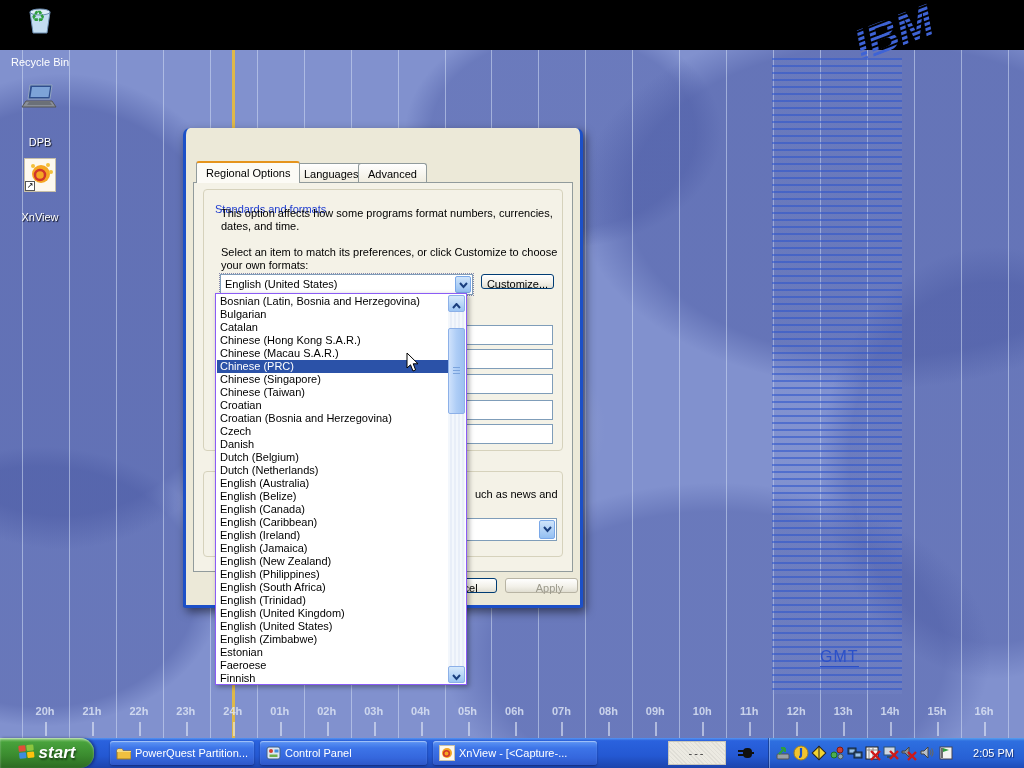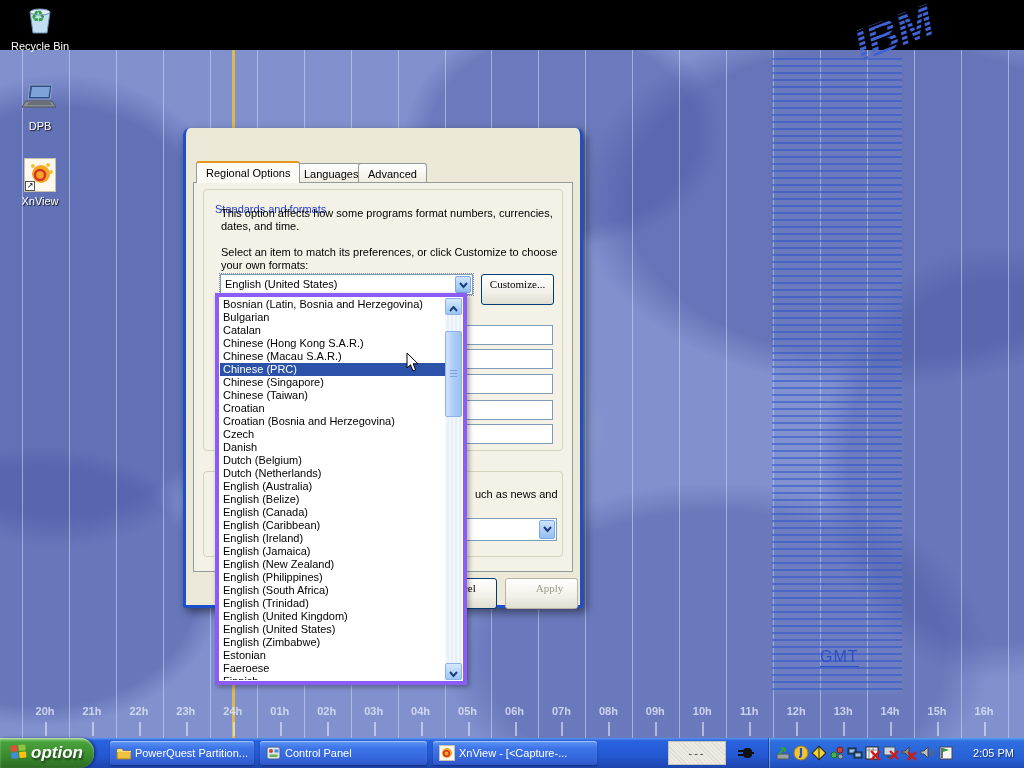--- a/index.html
+++ b/index.html
@@ -27,21 +27,21 @@
   #gmt { position:absolute; left:820px; top:598px; color:#2b50c8; font-size:16px; font-weight:normal;
     border-bottom:1px solid #2b50c8; letter-spacing:1px; }
   #yellowline { position:absolute; left:232px; top:0; width:3px; height:688px; background:#e8bc3c; opacity:.9; }
   .tzlabel { position:absolute; top:655px; width:32px; text-align:center; font-size:11px; font-weight:bold;
     color:rgba(225,232,246,.8); }
   .tztick { position:absolute; top:672px; width:2px; height:14px; background:rgba(235,240,250,.55); }
 
   
   .dicon { position:absolute; width:76px; text-align:center; cursor:default; }
   .dicon .glyph { display:inline-block; position:relative; }
-  .dicon .lbl { display:block; margin-top:0; font-size:11px; color:#fff; text-shadow:1px 1px 1px rgba(0,0,0,.85); }
+  .dicon .lbl { display:block; margin-top:16px; font-size:11px; color:#fff; text-shadow:1px 1px 1px rgba(0,0,0,.85); }
   #icon-recycle { left:2px; top:2px; }
   #icon-recycle .lbl { text-shadow:none; }
   #icon-dpb { left:2px; top:82px; }
   #icon-xnview { left:2px; top:158px; }
   .recycle-glyph { font-size:16px; color:#2e9e3e; position:absolute; left:8px; top:5px; }
   .shortcut-arrow { position:absolute; left:0; bottom:0; width:10px; height:10px; background:#fff;
     border:1px solid #555; font-size:8px; line-height:8px; color:#000; }
 
   
   #ibm-logo { position:absolute; right:40px; top:-6px; z-index:3; }
@@ -77,27 +77,27 @@
   #grp-location { left:9px; right:9px; top:288px; height:86px; }
   .dlgtext { position:absolute; font-size:11px; color:#000; line-height:13px; }
 
   .textbox { position:absolute; background:#fff; border:1px solid #7f9db9; height:20px; }
   .combo { position:absolute; background:#fff; border:1px solid #7f9db9; font-size:11px; }
   .combo .cval { position:absolute; left:4px; top:3px; }
   .combo .carrow { position:absolute; right:1px; top:1px; bottom:1px; width:16px; border-radius:2px;
     background:linear-gradient(180deg,#cfe4fa,#93bff2); border:1px solid #7aa8e8; text-align:center; cursor:pointer; }
   .carrow svg { margin-top:5px; }
 
-  .xpbtn { position:absolute; height:31px; font-size:11px; text-align:center; line-height:19px;
-    background:linear-gradient(180deg,#fff,#f2f0e8 60%,#e0ded2); border:1px solid #003c74; border-radius:3px; cursor:pointer;font-family:Liberation Serif, serif; }
+  .xpbtn { position:absolute; height:15px; font-size:11px; text-align:center; line-height:19px;
+    background:linear-gradient(180deg,#fff,#f2f0e8 60%,#e0ded2); border:1px solid #003c74; border-radius:3px; cursor:pointer; }
   .xpbtn.disabled { color:#9c9a8c; border-color:#b8b4a4;padding-left:16px; }
 
   
   #dropdown { position:absolute; left:215px; top:293px; width:252px; height:392px; background:#fff;
-    border:4px solid #8b5cf6; z-index:50; box-shadow:2px 2px 5px rgba(0,0,0,.35); }
+    border:1px solid #8b5cf6; z-index:50; box-shadow:2px 2px 5px rgba(0,0,0,.35); }
   .dd-items { position:absolute; left:1px; top:1px; right:18px; bottom:1px; overflow:hidden; }
   .dd-item { height:13px; font-size:11px; line-height:13px; padding-left:3px; white-space:nowrap; color:#000; cursor:default; }
   .dd-item.sel { background:#2b52a8; color:#fff; }
   #dd-scrollbar { position:absolute; right:1px; top:1px; bottom:1px; width:17px;
     background:repeating-linear-gradient(90deg,#f3f7fc 0 2px,#e8eef8 2px 4px); }
   .sb-btn { position:absolute; left:0; width:17px; height:17px; border:1px solid #8cb0e8; border-radius:2px;
     background:linear-gradient(180deg,#d6e9fb,#9cc5f4); text-align:center; cursor:pointer; }
   #sb-up { top:0; } #sb-down { bottom:0; }
   #sb-thumb { position:absolute; left:0; top:33px; width:17px; height:86px; border:1px solid #8cb0e8; border-radius:2px;
     background:linear-gradient(90deg,#cfe2fc,#aecdf6 50%,#9cc0f0); cursor:grab; }
@@ -332,21 +332,21 @@
   <div id="cursor">
     <svg width="14" height="21">
         <path d="M1 1 L1 16 L4.5 12.8 L7 19 L9.6 17.9 L7.2 11.8 L12 11.8 Z" fill="#fff" stroke="#000" stroke-width="1"></path>
       </svg>
   </div>
 
   <div id="taskbar">
     <div id="startbtn">
       <span class="flag">
         <i style="background:#e14e38;"></i><i style="background:#8cc63f;"></i><i style="background:#3f8cde;"></i><i style="background:#ffc20e;"></i>
-      </span><span>option</span>
+      </span><span>start</span>
     </div>
 
     <div class="taskbtn" id="task1">
       <svg width="16" height="14">
           <path d="M1 4 L1 13 L15 13 L15 5 L7 5 L6 3 L2 3 Z" fill="#f0c040" stroke="#a07820"></path>
           <path d="M1 6 L15 6 L15 5 L7 5 L6 3 L2 3 L1 4 Z" fill="#f8dc80"></path>
         </svg>
       <span>PowerQuest Partition...</span>
     </div>
     <div class="taskbtn" id="task2">

